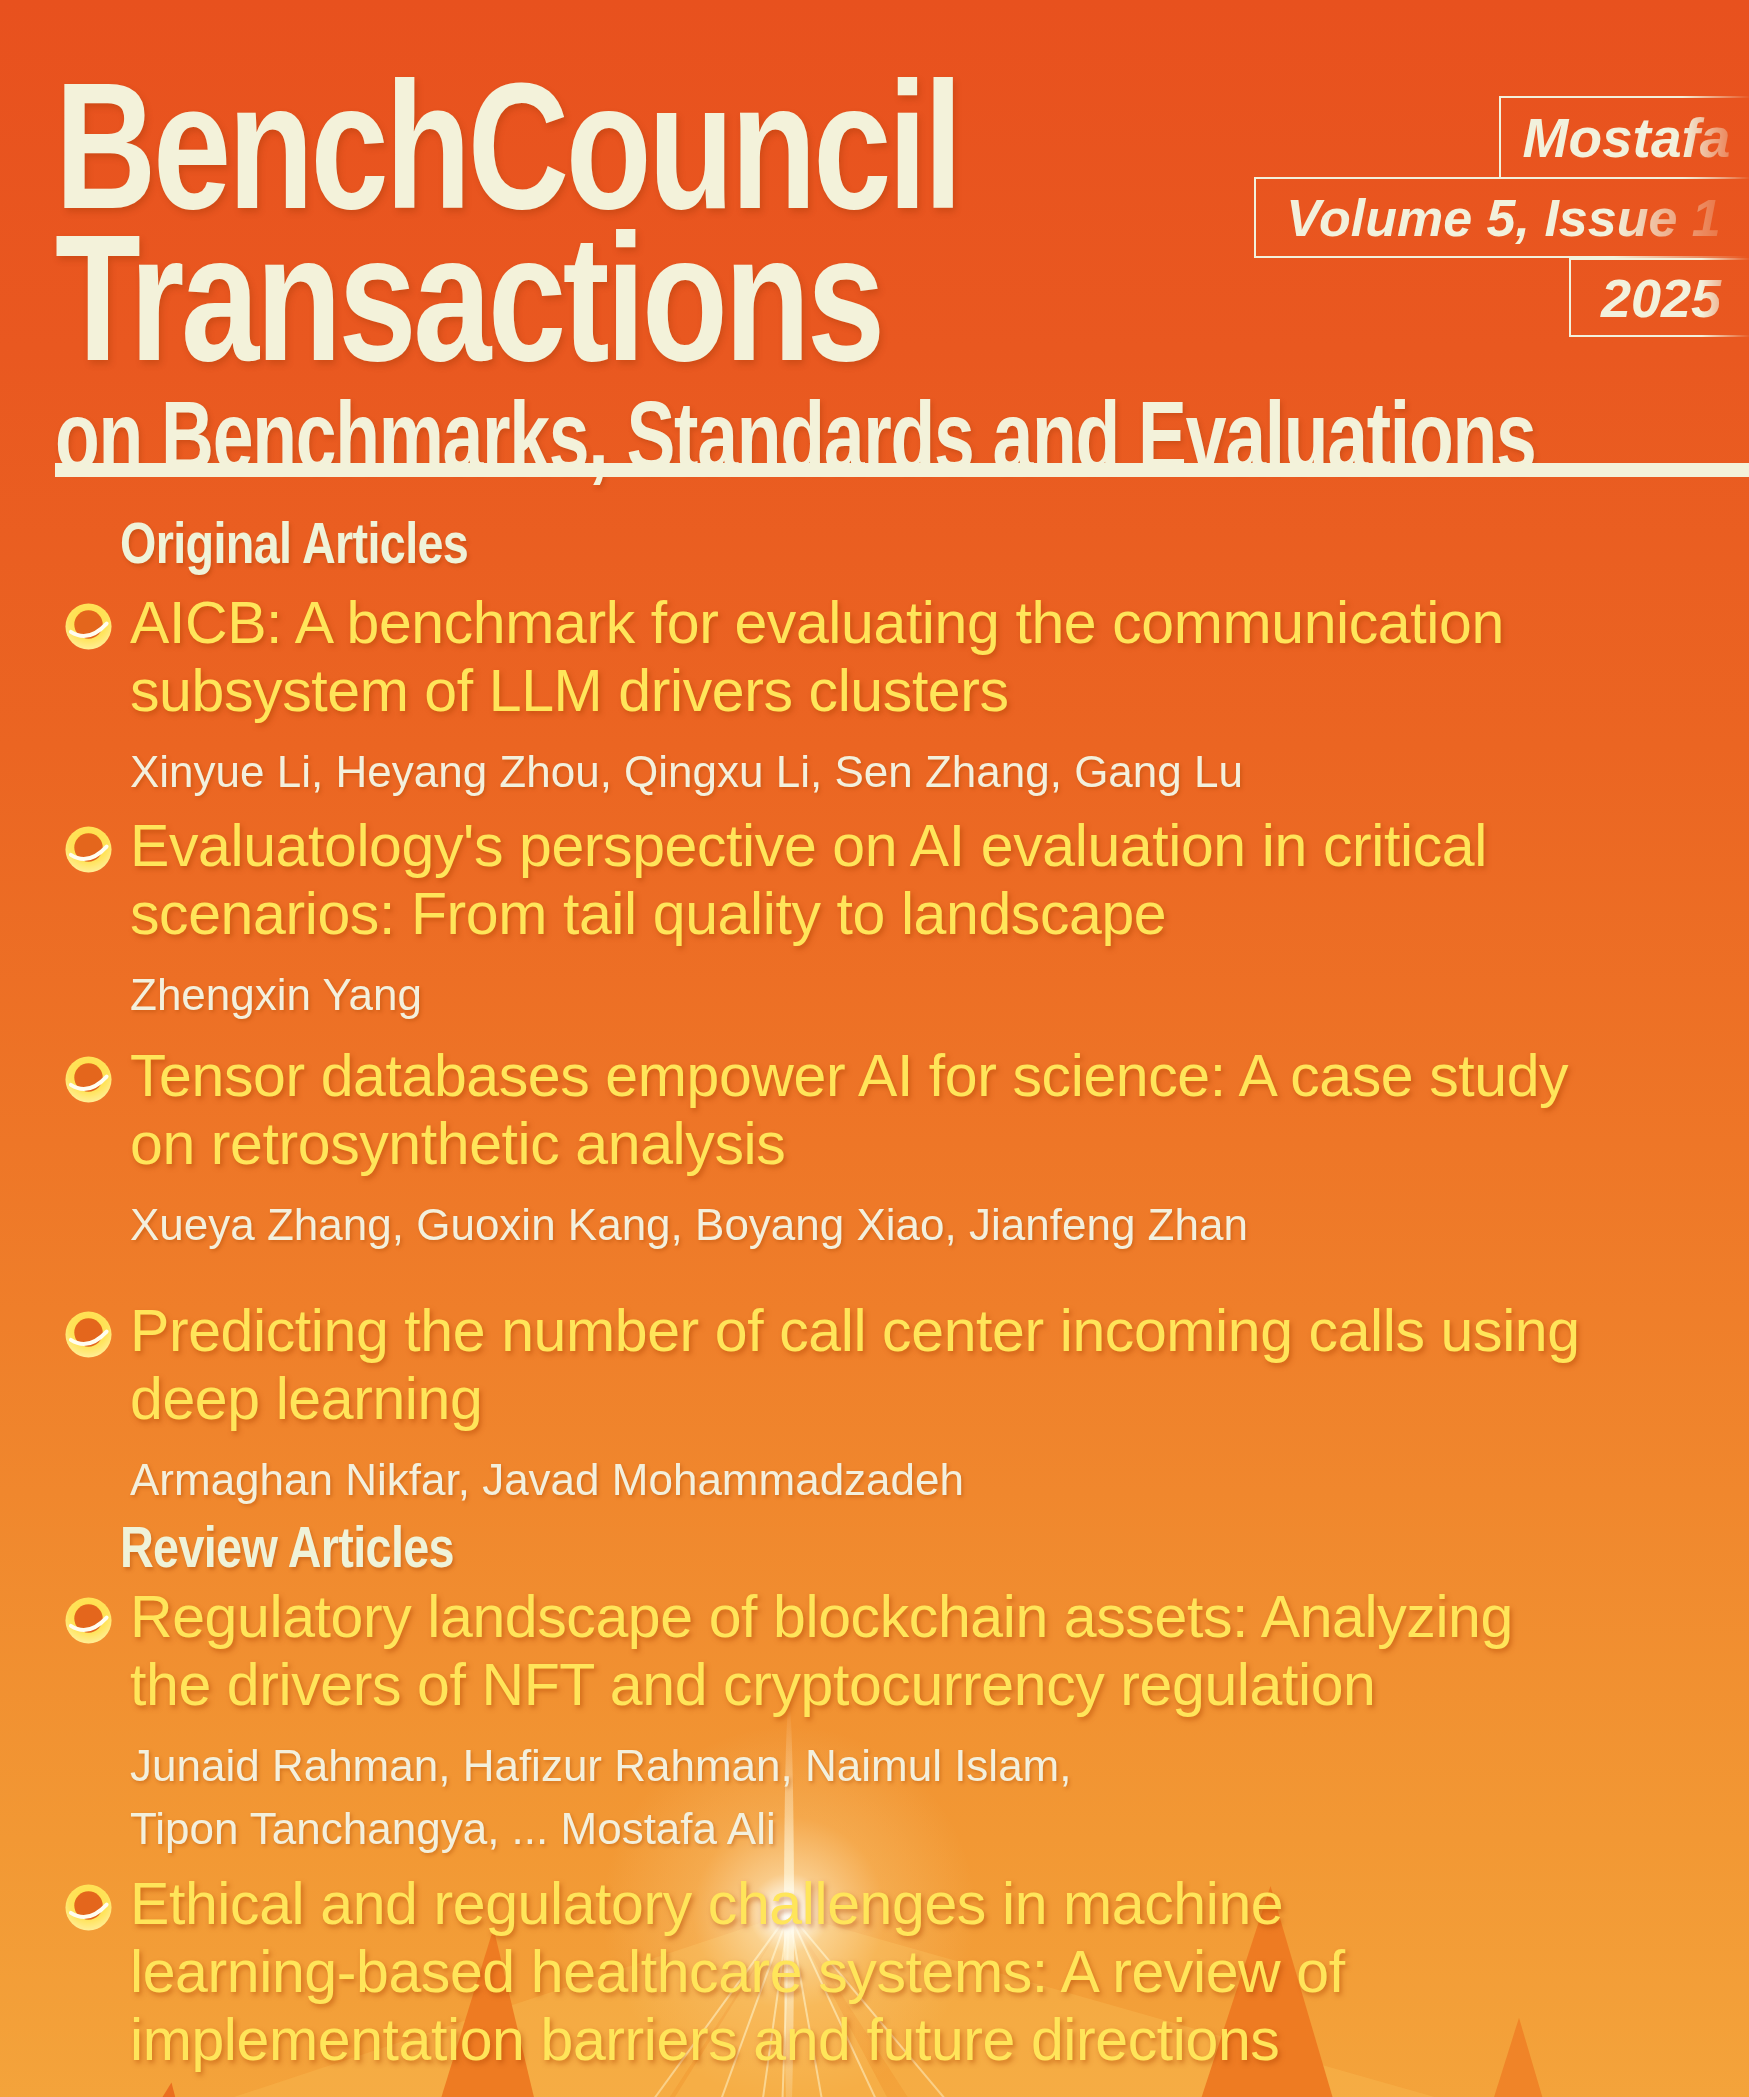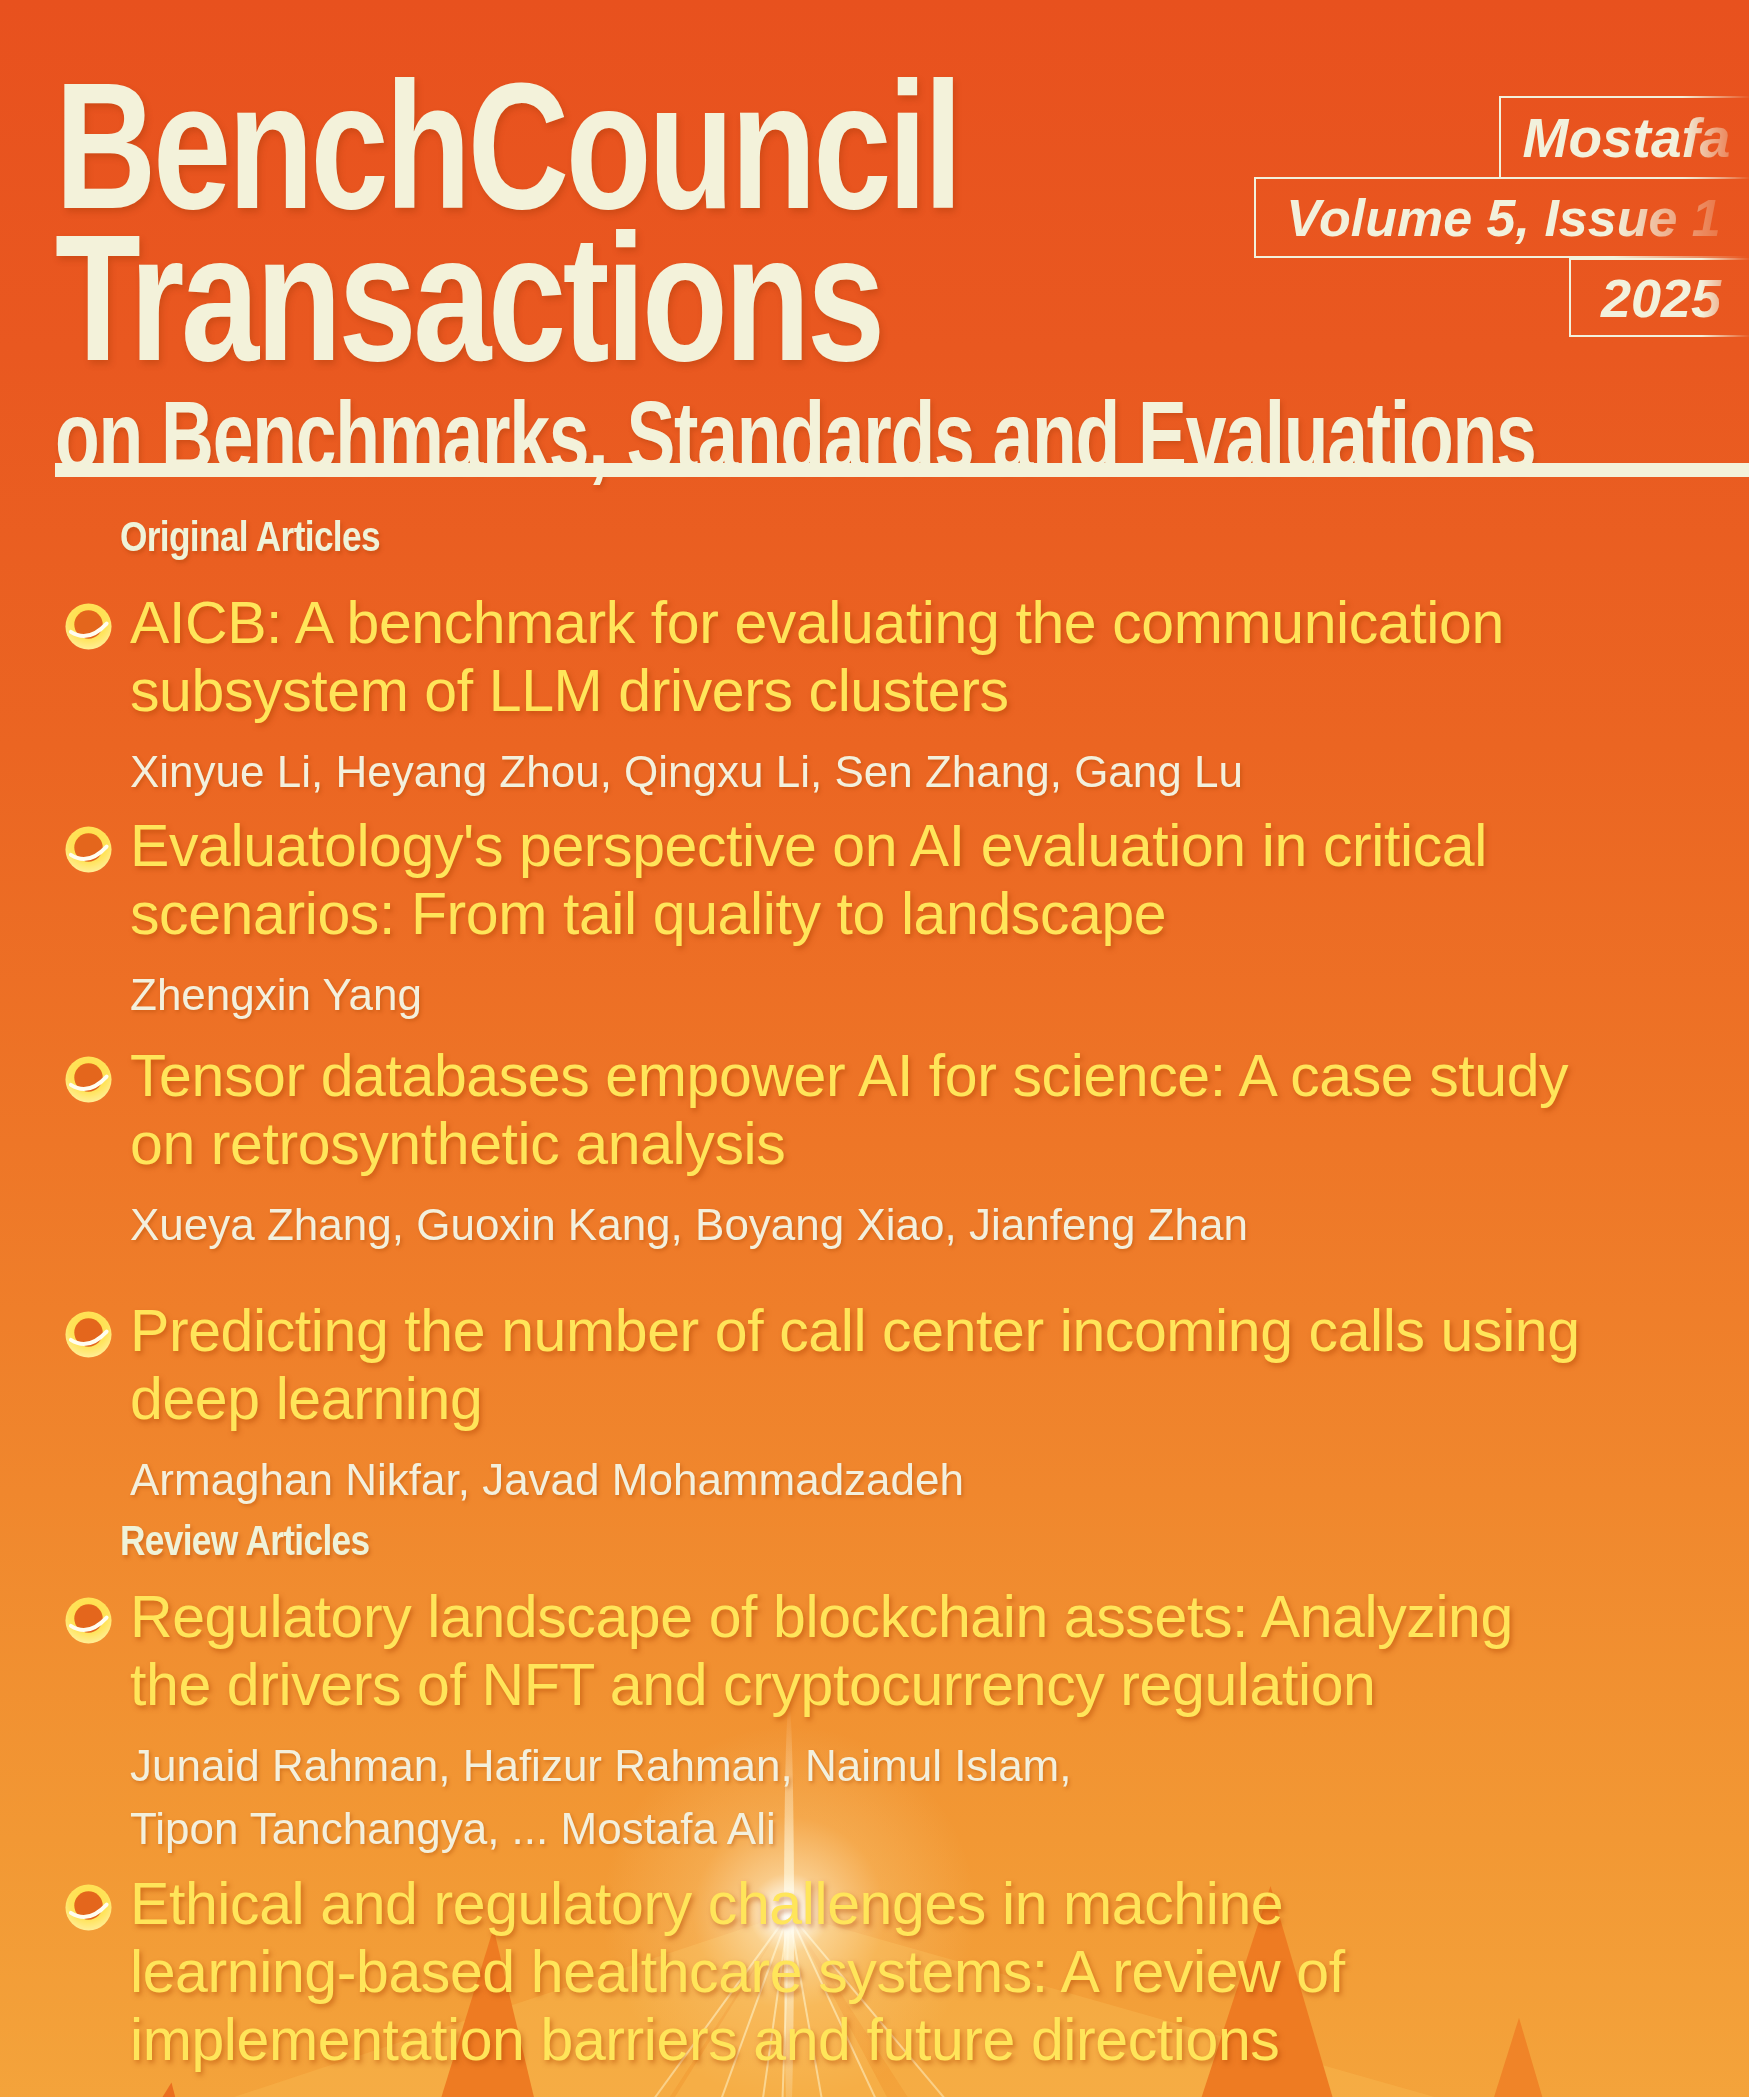--- a/index.html
+++ b/index.html
@@ -31,21 +31,21 @@
        letter-spacing:-1.7px;text-shadow:2.5px 2.9px 5.9px rgba(150,50,0,.3);}
   .rule{position:absolute;left:55px;top:463px;right:0;height:14.3px;background:#F3F2DA;}
   .tag{position:absolute;border:2.5px solid #F2F1DC;color:#F2F1DC;font-style:italic;font-weight:bold;
        display:flex;align-items:center;justify-content:center;white-space:nowrap;
        -webkit-mask-image:linear-gradient(90deg,#000 72%,transparent 99%);
        mask-image:linear-gradient(90deg,#000 72%,transparent 99%);}
   .tag-tbench{left:1499px;top:96px;width:251px;height:79px;font-size:55px;}
   .tag-volume{left:1254px;top:177px;width:495px;height:77px;font-size:52px;}
   .tag-year{left:1569px;top:258px;width:180px;height:75px;font-size:54px;}
   
-  .sec-head{position:absolute;left:120px;font-size:43px;line-height:1;font-weight:bold;color:#EFF3D9;
+  .sec-head{position:absolute;left:120px;font-size:57px;line-height:1;font-weight:bold;color:#EFF3D9;
        letter-spacing:-0.8px;text-shadow:2.1px 2.5px 4.2px rgba(160,60,0,.35);}
   .sh1{top:515px;} .sh2{top:1519px;}
   .item{position:absolute;left:64px;right:50px;}
   .i1{top:589px;} .i2{top:812px;} .i3{top:1042px;} .i4{top:1297px;} .i5{top:1583px;} .i6{top:1870px;}
   .bullet{position:absolute;left:0;top:12.6px;width:49px;height:49px;display:block;}
   .bullet svg{width:100%;height:100%;display:block;}
   .txt{padding-left:66px;}
   .atitle{font-size:59px;line-height:68px;color:#FFE55A;letter-spacing:-0.4px;white-space:nowrap;
        text-shadow:2.1px 2.9px 5px rgba(175,65,0,.5);}
   .authors{margin-top:14.7px;font-size:44px;line-height:63px;color:#F3F0DD;white-space:nowrap;

